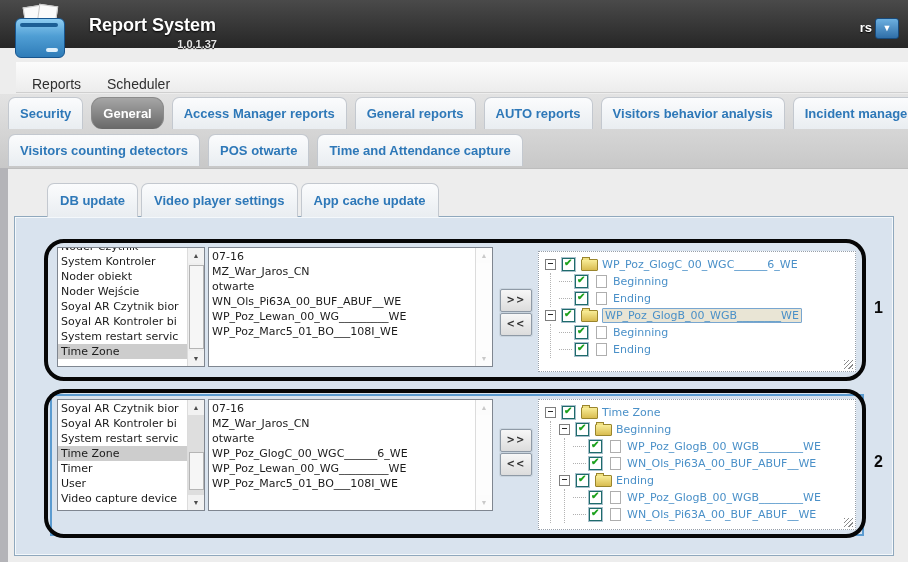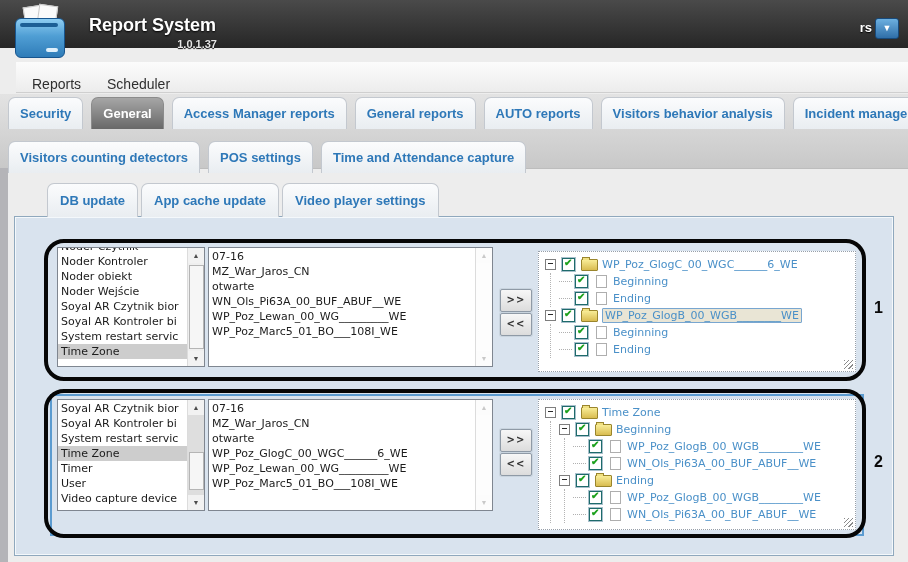--- a/index.html
+++ b/index.html
@@ -32,25 +32,25 @@
   .menubar{position:absolute;left:16px;top:62px;width:908px;height:31px;
            background:linear-gradient(#fcfcfc,#ececec);border-bottom:1px solid #cfcfcf;
            display:flex;align-items:flex-end;gap:26px;padding-left:16px;box-sizing:border-box;}
   .menu-item{font-size:14px;color:#2f2f2f;cursor:pointer;}
 
   
   .tabstrip{position:absolute;left:0;top:94px;width:908px;height:74px;
             background:linear-gradient(#e3e3e3,#c8c8c8);border-bottom:1px solid #bdbdbd;}
   .tabrow{position:absolute;left:8px;display:flex;gap:8px;align-items:flex-end;}
   .row1{top:3px;}
-  .row2{top:40px;margin-top:7px;}
+  .row2{top:40px;}
   .tab{background:linear-gradient(#fbfcfd,#e9edf1);border:1px solid #c3c8cf;border-bottom:none;
        border-radius:7px 7px 0 0;padding:0 11px;line-height:31px;height:31px;
        font-size:13px;font-weight:bold;color:#2e78b8;white-space:nowrap;cursor:pointer;}
-  .tab.active{background:linear-gradient(#a6a6a6,#686868);color:#fff;border-color:#8b8b8b;}
+  .tab.active{background:linear-gradient(#a6a6a6,#686868);color:#fff;border-color:#8b8b8b;border-radius:11px;}
 
   
   .left-strip{position:absolute;left:0;top:168px;width:8px;height:394px;background:#b4b4b8;}
   .subtabrow{position:absolute;left:16px;top:183px;display:flex;gap:3px;align-items:center;z-index:5;padding-left:31px;}
   .subtab{background:linear-gradient(#fbfcfd,#e9edf1);border:1px solid #c3c8cf;border-bottom:none;
           border-radius:7px 7px 0 0;padding:0 12px;line-height:33px;height:33px;
           font-size:13px;font-weight:bold;color:#2e78b8;white-space:nowrap;cursor:pointer;}
   .subtab.active{background:linear-gradient(#a6a6a6,#646464);color:#fff;border-color:#8b8b8b;}
   .main-panel{position:absolute;left:14px;top:216px;width:878px;height:338px;
               background:#d9e3ee;border:1px solid #8fa8bd;box-shadow:inset 0 0 0 1px #f4f8fb;}
@@ -137,40 +137,40 @@
         <div class="tab">Security</div>
         <div class="tab active">General</div>
         <div class="tab">Access Manager reports</div>
         <div class="tab">General reports</div>
         <div class="tab">AUTO reports</div>
         <div class="tab">Visitors behavior analysis</div>
         <div class="tab">Incident manager</div>
       </div>
     <div class="tabrow row2" id="tabrow2">
         <div class="tab">Visitors counting detectors</div>
-        <div class="tab">POS settings</div>
+        <div class="tab">POS otwarte</div>
         <div class="tab">Time and Attendance capture</div>
       </div>
   </div>
 
   <div class="left-strip"></div>
 
   <div class="subtabrow" id="subtabs">
       <div class="subtab">DB update</div>
+      <div class="subtab">Video player settings</div>
       <div class="subtab">App cache update</div>
-      <div class="subtab">Video player settings</div>
     </div>
 
   <div class="main-panel"></div>
   <div class="group2-frame"></div>
 
   <div class="listbox" id="p1-list1" style="left:57px;top:247px;width:146px;height:118px;">
     <div class="list-items" style="top: -9px;">
         <div class="list-item">Noder Czytnik</div>
-        <div class="list-item">Noder Kontroler</div>
+        <div class="list-item">System Kontroler</div>
         <div class="list-item">Noder obiekt</div>
         <div class="list-item">Noder Wejście</div>
         <div class="list-item">Soyal AR Czytnik bior</div>
         <div class="list-item">Soyal AR Kontroler bi</div>
         <div class="list-item">System restart servic</div>
         <div class="list-item selected">Time Zone</div>
       </div>
     <div class="vscroll">
       <div class="sb-btn sb-up">▲</div>
       <div class="sb-btn sb-down">▼</div>

